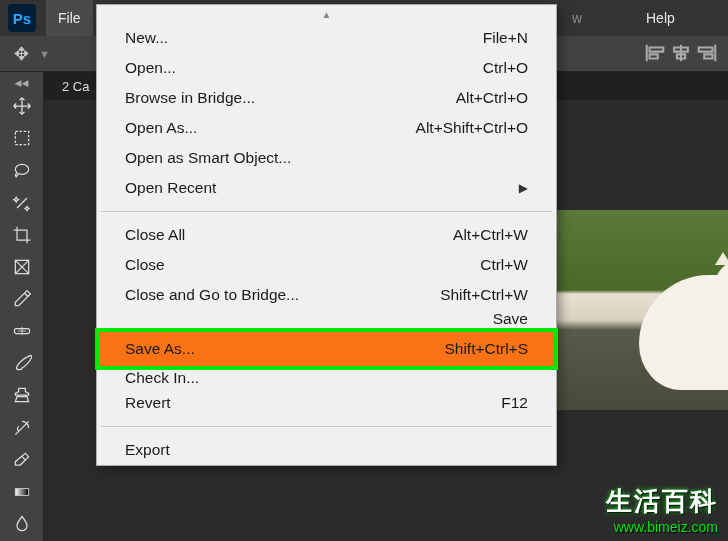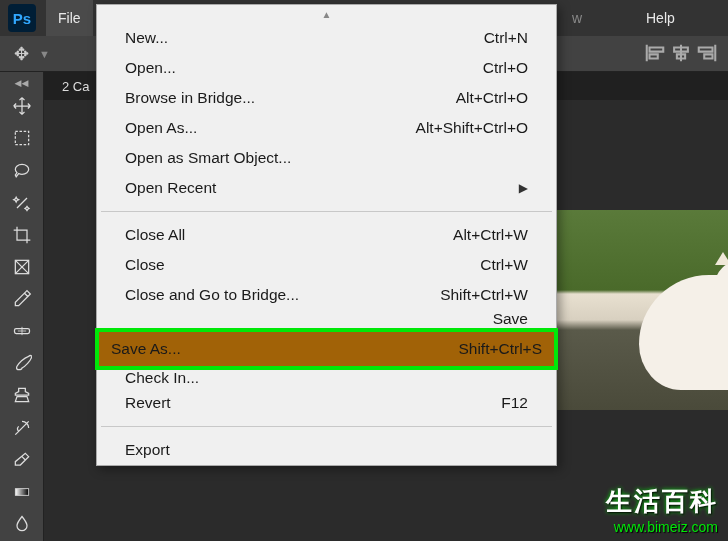--- a/index.html
+++ b/index.html
@@ -210,25 +210,25 @@
       display: flex;
       justify-content: space-between;
       align-items: center;
       height: 30px;
       padding: 0 28px;
       font-size: 15.5px;
       color: #1a1a1a;
       cursor: pointer;
     }
     .menu-row.highlighted {
-      background: #a16207;
+      background: #f97316;
       border: 4px solid #00e808;
       height: 42px;
       margin: -2px -2px;
-      padding: 0 12px;
+      padding: 0 26px;
       position: relative;
       z-index: 2;
     }
     .menu-row.cropped-above {
       height: 20px;
       align-items: flex-end;
       padding-bottom: 1px;
       overflow: hidden;
       flex-direction: column;
     }
@@ -394,21 +394,21 @@
       <div class="cat-ear2"></div>
     </div>
   </div>
 </div>
 
 <div class="dropdown">
   <div class="dropdown-collapse">▲</div>
 
   <div class="menu-row">
     <span>New...</span>
-    <span class="menu-shortcut">Ctrl+N</span>
+    <span class="menu-shortcut">File+N</span>
   </div>
   <div class="menu-row">
     <span>Open...</span>
     <span class="menu-shortcut">Ctrl+O</span>
   </div>
   <div class="menu-row">
     <span>Browse in Bridge...</span>
     <span class="menu-shortcut">Alt+Ctrl+O</span>
   </div>
   <div class="menu-row">

